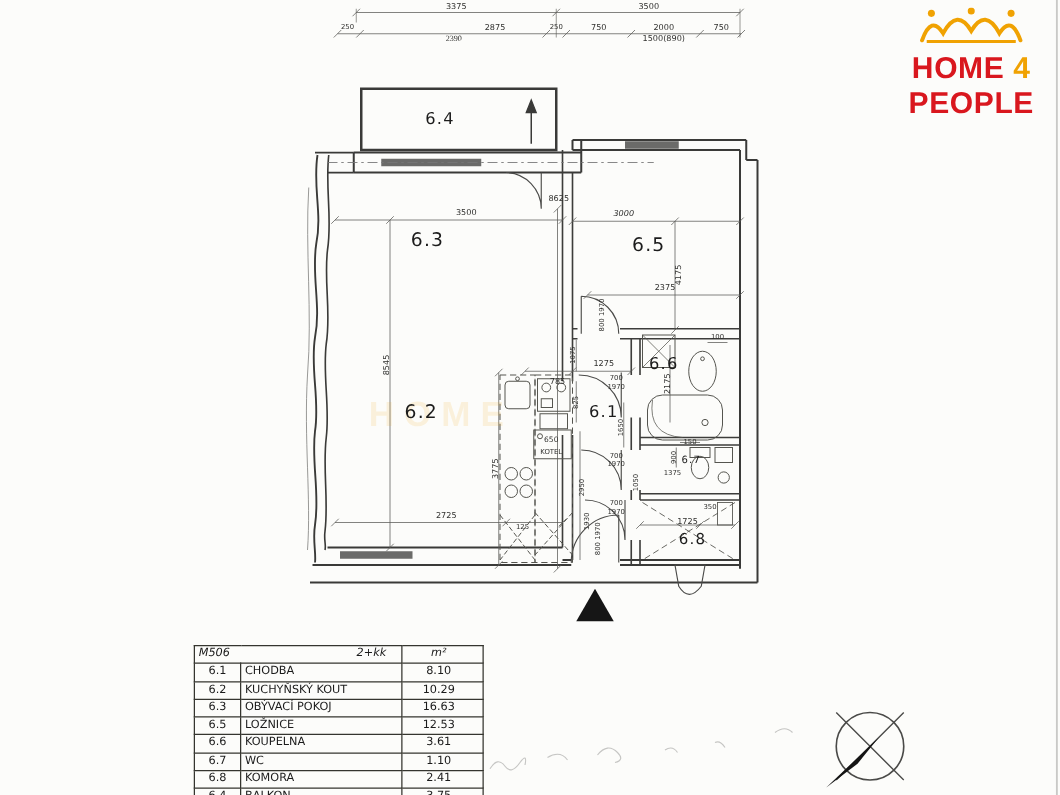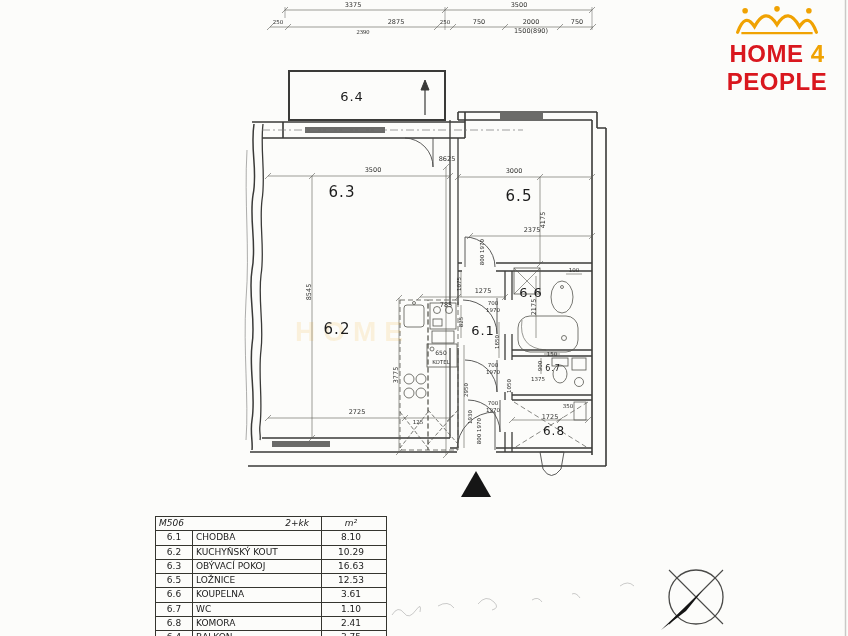--- a/index.html
+++ b/index.html
@@ -167,33 +167,33 @@
 
   <div id="labels">
       <span class="room-label" style="left: 352px; top: 96px; font-size: 13px; transform: translate(-50%, -50%);">6.4</span>
       <span class="room-label" style="left: 342px; top: 192px; font-size: 15px; transform: translate(-50%, -50%);">6.3</span>
       <span class="room-label" style="left: 519px; top: 196px; font-size: 15px; transform: translate(-50%, -50%);">6.5</span>
       <span class="room-label" style="left: 337px; top: 329px; font-size: 15px; transform: translate(-50%, -50%);">6.2</span>
       <span class="room-label" style="left: 483px; top: 330px; font-size: 13px; transform: translate(-50%, -50%);">6.1</span>
       <span class="room-label" style="left: 531px; top: 292px; font-size: 13px; transform: translate(-50%, -50%);">6.6</span>
       <span class="room-label" style="left: 553px; top: 368px; font-size: 8px; transform: translate(-50%, -50%);">6.7</span>
       <span class="room-label" style="left: 554px; top: 431px; font-size: 12px; transform: translate(-50%, -50%);">6.8</span>
-      <span class="dim-label" style="left: 353px; top: 5px; transform: translate(-50%, -50%);">3375</span>
+      <span class="dim-label" style="left: 365px; top: 5px; transform: translate(-50%, -50%);">3375</span>
       <span class="dim-label" style="left: 519px; top: 5px; transform: translate(-50%, -50%);">3500</span>
       <span class="dim-label" style="left: 278px; top: 22px; font-size: 5.5px; transform: translate(-50%, -50%);">250</span>
       <span class="dim-label" style="left: 363px; top: 22px; transform: translate(-50%, -50%); margin-left: 33px;">2875</span>
       <span class="dim-label" style="left: 363px; top: 31px; transform: translate(-50%, -50%); font-family: Liberation Serif, serif;">2390</span>
       <span class="dim-label" style="left: 445px; top: 22px; font-size: 5.5px; transform: translate(-50%, -50%);">250</span>
       <span class="dim-label" style="left: 479px; top: 22px; transform: translate(-50%, -50%);">750</span>
       <span class="dim-label" style="left: 531px; top: 22px; transform: translate(-50%, -50%);">2000</span>
       <span class="dim-label" style="left: 531px; top: 31px; transform: translate(-50%, -50%);">1500(890)</span>
       <span class="dim-label" style="left: 577px; top: 22px; transform: translate(-50%, -50%);">750</span>
       <span class="dim-label" style="left: 447px; top: 159px; transform: translate(-50%, -50%);">8625</span>
       <span class="dim-label" style="left: 373px; top: 170px; transform: translate(-50%, -50%);">3500</span>
-      <span class="dim-label" style="left: 514px; top: 171px; transform: translate(-50%, -50%);">3000</span>
+      <span class="dim-label" style="left: 499px; top: 171px; transform: translate(-50%, -50%); font-style: italic;">3000</span>
       <span class="dim-label" style="left: 532px; top: 230px; transform: translate(-50%, -50%);">2375</span>
       <span class="dim-label" style="left: 543px; top: 220px; transform: translate(-50%, -50%) rotate(-90deg);">4175</span>
       <span class="dim-label" style="left: 309px; top: 292px; transform: translate(-50%, -50%) rotate(-90deg);">8545</span>
       <span class="dim-label" style="left: 396px; top: 375px; transform: translate(-50%, -50%) rotate(-90deg);">3775</span>
       <span class="dim-label" style="left: 357px; top: 412px; transform: translate(-50%, -50%);">2725</span>
       <span class="dim-label" style="left: 418px; top: 422px; font-size: 5.5px; transform: translate(-50%, -50%);">125</span>
       <span class="dim-label" style="left: 446px; top: 293px; transform: translate(-50%, -50%); margin-top: 12px;">785</span>
       <span class="dim-label" style="left: 459px; top: 284px; font-size: 5.5px; transform: translate(-50%, -50%) rotate(-90deg);">1075</span>
       <span class="dim-label" style="left: 483px; top: 291px; transform: translate(-50%, -50%);">1275</span>
       <span class="dim-label" style="left: 461px; top: 322px; font-size: 5.5px; transform: translate(-50%, -50%) rotate(-90deg);">825</span>

